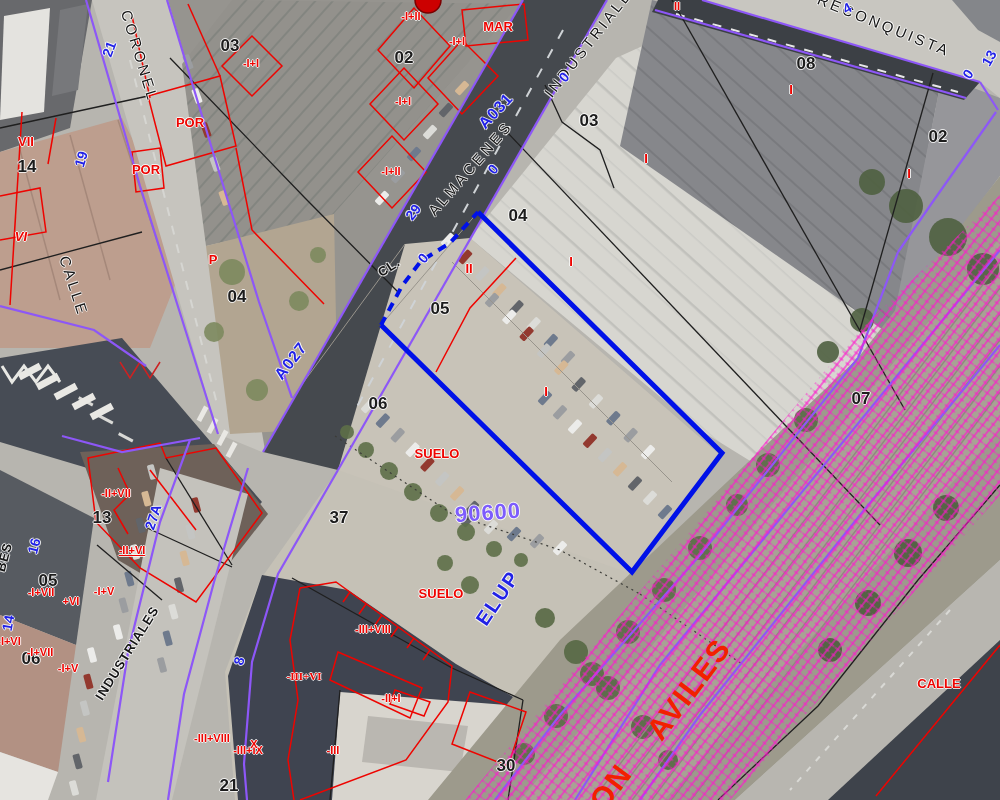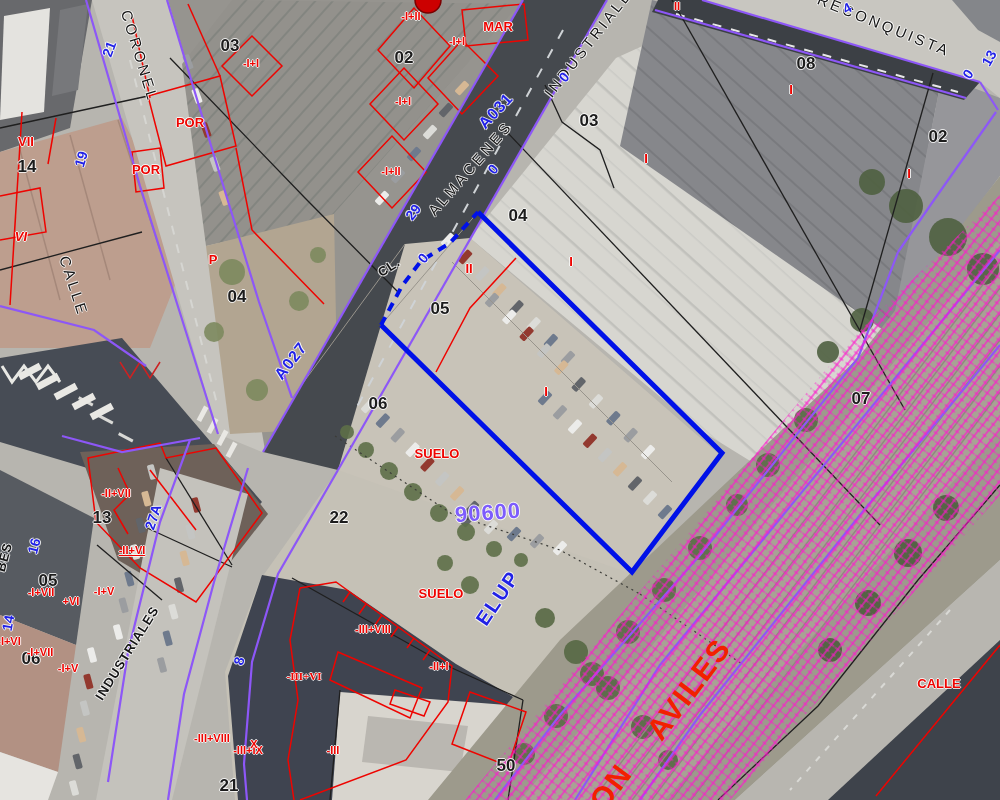--- a/index.html
+++ b/index.html
@@ -316,25 +316,25 @@
       <span class="lab c-num" style="left: 806px; top: 64px; transform: translate(-50%, -50%) rotate(0deg);">08</span>
       <span class="lab c-num" style="left: 589px; top: 121px; transform: translate(-50%, -50%) rotate(0deg);">03</span>
       <span class="lab c-num" style="left: 938px; top: 137px; transform: translate(-50%, -50%) rotate(0deg);">02</span>
       <span class="lab c-num" style="left: 27px; top: 167px; transform: translate(-50%, -50%) rotate(0deg);">14</span>
       <span class="lab c-num" style="left: 518px; top: 216px; transform: translate(-50%, -50%) rotate(0deg);">04</span>
       <span class="lab c-num" style="left: 237px; top: 297px; transform: translate(-50%, -50%) rotate(0deg);">04</span>
       <span class="lab c-num" style="left: 440px; top: 309px; transform: translate(-50%, -50%) rotate(0deg);">05</span>
       <span class="lab c-num" style="left: 378px; top: 404px; transform: translate(-50%, -50%) rotate(0deg);">06</span>
       <span class="lab c-num" style="left: 861px; top: 399px; transform: translate(-50%, -50%) rotate(0deg);">07</span>
       <span class="lab c-num" style="left: 102px; top: 518px; transform: translate(-50%, -50%) rotate(0deg);">13</span>
-      <span class="lab c-num" style="left: 339px; top: 518px; transform: translate(-50%, -50%) rotate(0deg);">22</span>
+      <span class="lab c-num" style="left: 339px; top: 518px; transform: translate(-50%, -50%) rotate(0deg);">37</span>
       <span class="lab c-num" style="left: 48px; top: 581px; transform: translate(-50%, -50%) rotate(0deg);">05</span>
       <span class="lab c-num" style="left: 31px; top: 659px; transform: translate(-50%, -50%) rotate(0deg);">06</span>
       <span class="lab c-num" style="left: 229px; top: 786px; transform: translate(-50%, -50%) rotate(0deg);">21</span>
-      <span class="lab c-num" style="left: 506px; top: 766px; transform: translate(-50%, -50%) rotate(0deg);">50</span>
+      <span class="lab c-num" style="left: 506px; top: 766px; transform: translate(-50%, -50%) rotate(0deg);">30</span>
       <span class="lab c-street" style="left: 140px; top: 56px; transform: translate(-50%, -50%) rotate(73deg);">CORONEL</span>
       <span class="lab c-street" style="left: 74px; top: 286px; transform: translate(-50%, -50%) rotate(72deg);">CALLE</span>
       <span class="lab c-street" style="left: 470px; top: 168px; transform: translate(-50%, -50%) rotate(-49deg);">ALMACENES</span>
       <span class="lab c-street" style="left: 592px; top: 38px; transform: translate(-50%, -50%) rotate(-52deg);">INDUSTRIALES</span>
       <span class="lab c-street" style="left: 884px; top: 25px; transform: translate(-50%, -50%) rotate(22deg);">RECONQUISTA</span>
       <span class="lab c-streetsm" style="left: 127px; top: 653px; transform: translate(-50%, -50%) rotate(-58deg);">INDUSTRIALES</span>
       <span class="lab c-streetsm" style="left: 4px; top: 557px; transform: translate(-50%, -50%) rotate(-75deg);">BES</span>
       <span class="lab c-streetsm" style="left: 389px; top: 267px; transform: translate(-50%, -50%) rotate(-33deg);">CL.</span>
       <span class="lab c-blue" style="left: 109px; top: 49px; transform: translate(-50%, -50%) rotate(-70deg);">21</span>
       <span class="lab c-blue" style="left: 81px; top: 159px; transform: translate(-50%, -50%) rotate(-73deg);">19</span>
@@ -376,21 +376,21 @@
       <span class="lab c-red" style="left: 116px; top: 493px; transform: translate(-50%, -50%) rotate(0deg);">-II+VII</span>
       <span class="lab c-red" style="left: 132px; top: 550px; transform: translate(-50%, -50%) rotate(0deg); text-decoration: underline;">-II+VI</span>
       <span class="lab c-red" style="left: 41px; top: 592px; transform: translate(-50%, -50%) rotate(0deg);">-I+VII</span>
       <span class="lab c-red" style="left: 71px; top: 601px; transform: translate(-50%, -50%) rotate(0deg); text-align: right;">+VI</span>
       <span class="lab c-red" style="left: 104px; top: 591px; transform: translate(-50%, -50%) rotate(0deg);">-I+V</span>
       <span class="lab c-red" style="left: 9px; top: 641px; transform: translate(-50%, -50%) rotate(0deg);">-I+VI</span>
       <span class="lab c-red" style="left: 40px; top: 652px; transform: translate(-50%, -50%) rotate(0deg);">-I+VII</span>
       <span class="lab c-red" style="left: 68px; top: 668px; transform: translate(-50%, -50%) rotate(0deg);">-I+V</span>
       <span class="lab c-red" style="left: 373px; top: 629px; transform: translate(-50%, -50%) rotate(0deg);">-III+VIII</span>
       <span class="lab c-red" style="left: 304px; top: 676px; transform: translate(-50%, -50%) rotate(0deg); font-family: Liberation Serif, serif;">-III+VI</span>
-      <span class="lab c-red" style="left: 391px; top: 666px; transform: translate(-50%, -50%) rotate(0deg); margin-left: 48px;">-II+I</span>
+      <span class="lab c-red" style="left: 391px; top: 698px; transform: translate(-50%, -50%) rotate(0deg);">-II+I</span>
       <span class="lab c-red" style="left: 333px; top: 750px; transform: translate(-50%, -50%) rotate(0deg);">-III</span>
       <span class="lab c-red" style="left: 212px; top: 738px; transform: translate(-50%, -50%) rotate(0deg);">-III+VIII</span>
       <span class="lab c-red" style="left: 248px; top: 750px; transform: translate(-50%, -50%) rotate(0deg); text-align: center;">-III+IX</span>
       <span class="lab c-red" style="left: 254px; top: 744px; transform: translate(-50%, -50%) rotate(0deg);">X</span>
       <span class="lab c-redmd" style="left: 939px; top: 683px; transform: translate(-50%, -50%) rotate(0deg);">CALLE</span>
       <span class="lab c-redbig" style="left: 689px; top: 689px; transform: translate(-50%, -50%) rotate(-53deg);">AVILES</span>
       <span class="lab c-redbig" style="left: 611px; top: 787px; transform: translate(-50%, -50%) rotate(-53deg);">ON</span>
     </div>
 </div>
 

